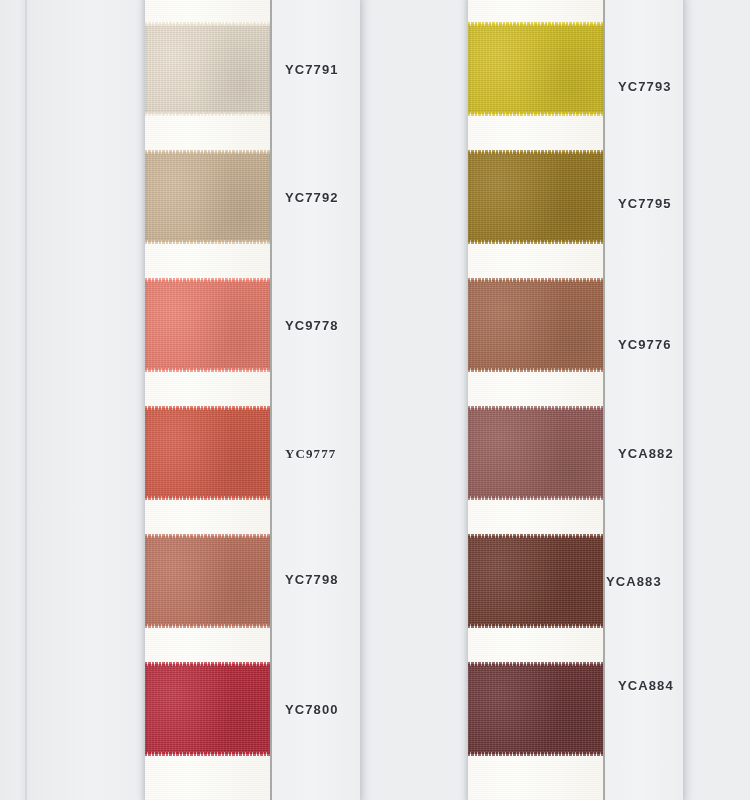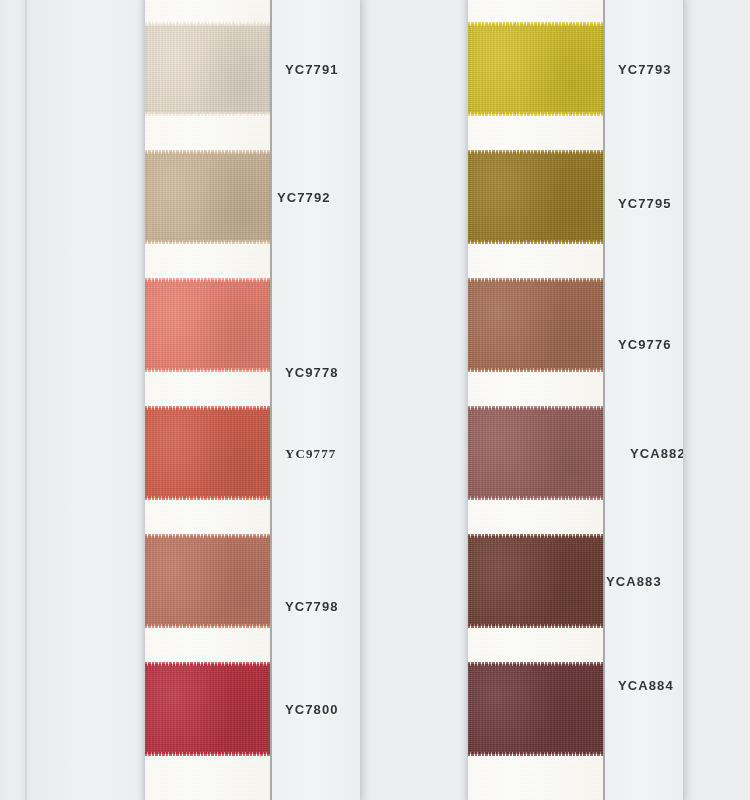--- a/index.html
+++ b/index.html
@@ -112,44 +112,44 @@
     </div>
   <div id="cards">
       <div class="card" style="left: 145px; width: 215px;">
         <div class="card-inner">
           <div class="tape" style="left: 0px; width: 125px;"></div>
           <div class="label-field" style="left: 127px; right: 0px;"></div>
           <div class="seam" style="left: 125px;"></div>
           <div class="swatch" style="left: 0px; width: 125px; top: 30px; height: 90px; background-color: rgb(238, 228, 211); color: rgb(238, 228, 211);"></div>
           <div class="code" style="left: 140px; top: 75px;">YC7791</div>
           <div class="swatch" style="left: 0px; width: 125px; top: 158px; height: 90px; background-color: rgb(211, 187, 155); color: rgb(211, 187, 155);"></div>
-          <div class="code" style="left: 132px; top: 203px;">YC7792</div>
+          <div class="code" style="left: 140px; top: 203px;">YC7792</div>
           <div class="swatch" style="left: 0px; width: 125px; top: 286px; height: 90px; background-color: rgb(240, 128, 112); color: rgb(240, 128, 112);"></div>
-          <div class="code" style="left: 140px; top: 331px; margin-top: 47px;">YC9778</div>
+          <div class="code" style="left: 140px; top: 331px;">YC9778</div>
           <div class="swatch" style="left: 0px; width: 125px; top: 414px; height: 90px; background-color: rgb(215, 91, 71); color: rgb(215, 91, 71);"></div>
           <div class="code" style="left: 140px; top: 459px; font-family: Liberation Serif, serif;">YC9777</div>
           <div class="swatch" style="left: 0px; width: 125px; top: 542px; height: 90px; background-color: rgb(194, 117, 96); color: rgb(194, 117, 96);"></div>
-          <div class="code" style="left: 140px; top: 612px;">YC7798</div>
+          <div class="code" style="left: 140px; top: 585px;">YC7798</div>
           <div class="swatch" style="left: 0px; width: 125px; top: 670px; height: 90px; background-color: rgb(188, 43, 60); color: rgb(188, 43, 60);"></div>
           <div class="code" style="left: 140px; top: 715px;">YC7800</div>
         </div>
       </div>
       <div class="card" style="left: 468px; width: 215px;">
         <div class="card-inner">
           <div class="tape" style="left: 0px; width: 135px;"></div>
           <div class="label-field" style="left: 137px; right: 0px;"></div>
           <div class="seam" style="left: 135px;"></div>
           <div class="swatch" style="left: 0px; width: 135px; top: 30px; height: 90px; background-color: rgb(216, 196, 37); color: rgb(216, 196, 37);"></div>
-          <div class="code" style="left: 150px; top: 75px;">YC7793</div>
+          <div class="code" style="left: 150px; top: 92px;">YC7793</div>
           <div class="swatch" style="left: 0px; width: 135px; top: 158px; height: 90px; background-color: rgb(155, 123, 34); color: rgb(155, 123, 34);"></div>
           <div class="code" style="left: 150px; top: 203px; margin-top: 6px;">YC7795</div>
           <div class="swatch" style="left: 0px; width: 135px; top: 286px; height: 90px; background-color: rgb(167, 106, 78); color: rgb(167, 106, 78);"></div>
           <div class="code" style="left: 150px; top: 331px; margin-top: 19px;">YC9776</div>
           <div class="swatch" style="left: 0px; width: 135px; top: 414px; height: 90px; background-color: rgb(150, 92, 88); color: rgb(150, 92, 88);"></div>
-          <div class="code" style="left: 162px; top: 459px; text-align: right;">YCA882</div>
+          <div class="code" style="left: 150px; top: 459px; text-align: right;">YCA882</div>
           <div class="swatch" style="left: 0px; width: 135px; top: 542px; height: 90px; background-color: rgb(110, 58, 46); color: rgb(110, 58, 46);"></div>
           <div class="code" style="left: 138px; top: 587px;">YCA883</div>
           <div class="swatch" style="left: 0px; width: 135px; top: 670px; height: 90px; background-color: rgb(107, 51, 52); color: rgb(107, 51, 52);"></div>
           <div class="code" style="left: 150px; top: 691px;">YCA884</div>
         </div>
       </div>
     </div>
 </div>
 
 </body></html>

